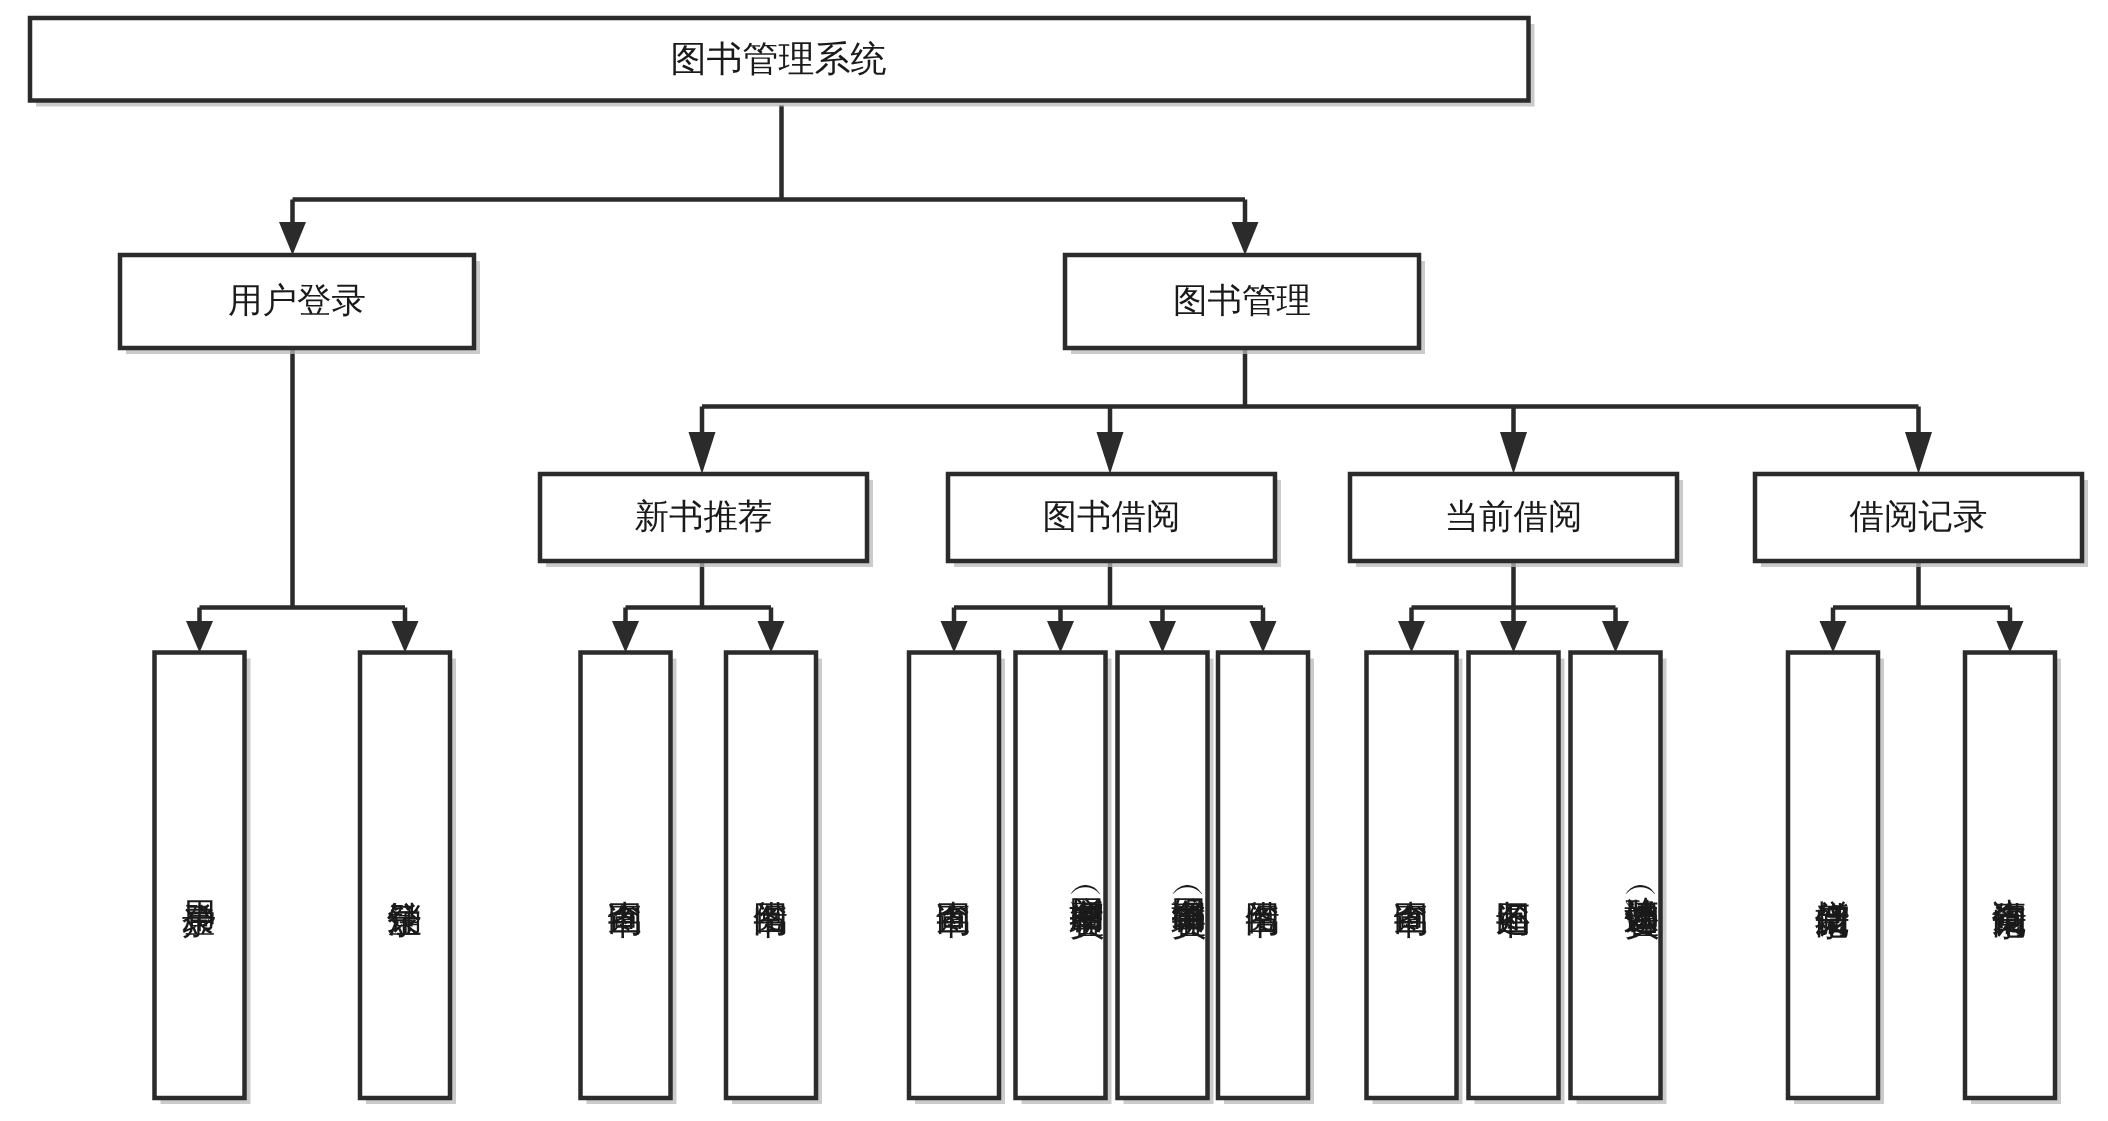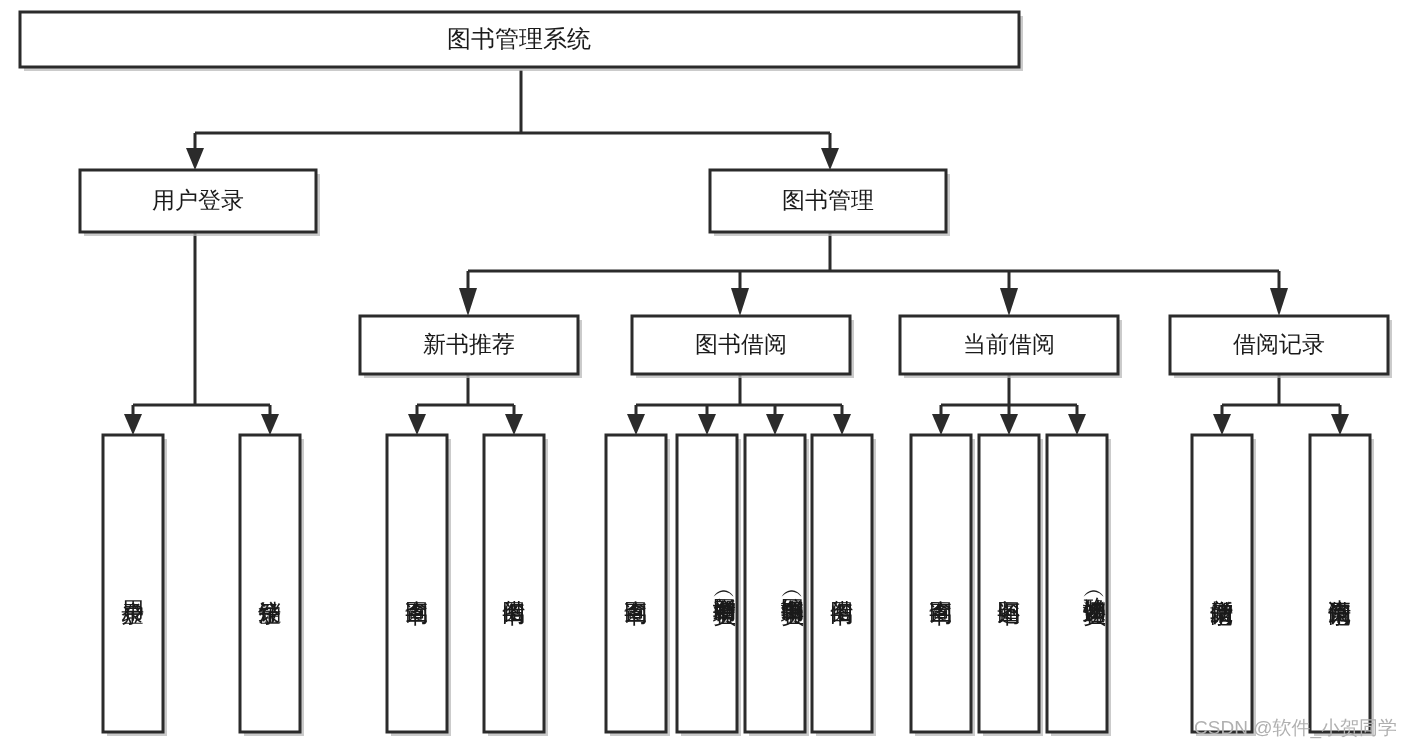--- a/index.html
+++ b/index.html
@@ -238,15 +238,14 @@
   <div class="vlabel" style="left:745px; top:435px; width:60px; height:297px; align-items:flex-start;">编辑图书（管理员）</div>
   <div class="vlabel" style="left:812px; top:435px; width:60px; height:297px;">借阅图书</div>
 
   <div class="vlabel" style="left:911px; top:435px; width:60px; height:297px;">查询图书</div>
   <div class="vlabel" style="left:979px; top:435px; width:60px; height:297px;">归还图书</div>
   <div class="vlabel" style="left:1047px; top:435px; width:60px; height:297px; align-items:flex-start;">确认归还（管理员）</div>
 
   <div class="vlabel" style="left:1192px; top:435px; width:60px; height:297px;">新增借阅记录</div>
   <div class="vlabel" style="left:1310px; top:435px; width:60px; height:297px;">查询借阅记录</div>
 
-  <div class="watermark">CSDN @软件_小贺同学</div>
 
 </div>
 
 </body></html>

